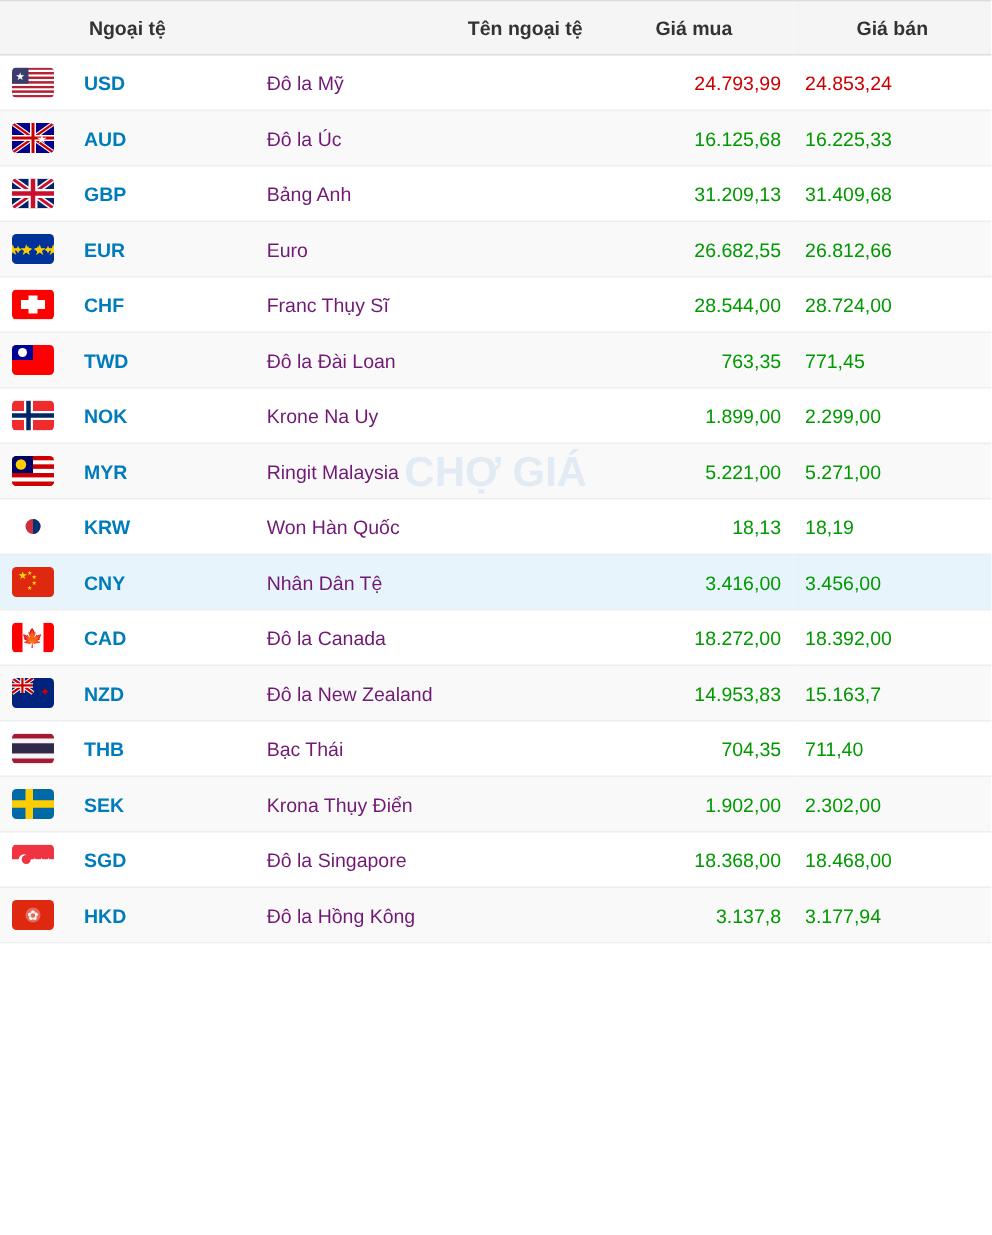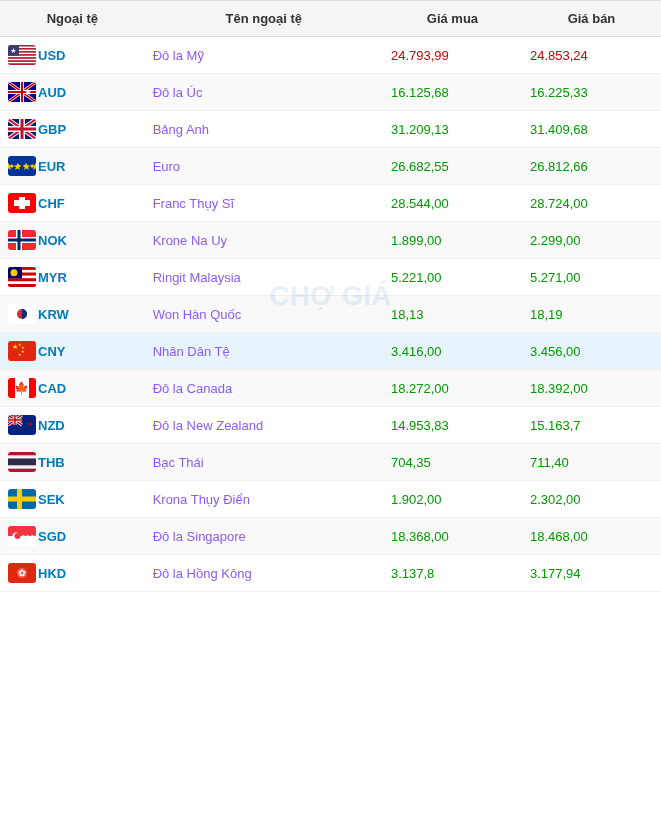--- a/index.html
+++ b/index.html
@@ -22,21 +22,21 @@
       font-weight: bold;
       color: #333;
       border-bottom: 1px solid #ddd;
       border-top: 1px solid #ddd;
       text-align: center;
     }
     thead th:first-child {
       text-align: center;
     }
     thead th:nth-child(2) {
-      text-align: center;
+      text-align: right;
     }
     tbody tr {
       border-bottom: 1px solid #eee;
     }
     tbody tr:nth-child(even) {
       background: #f9f9f9;
     }
     tbody tr:nth-child(odd) {
       background: #fff;
     }
@@ -44,42 +44,42 @@
     tbody tr.highlight {
       background: #e8f4fb;
     }
     td {
       padding: 8px 8px;
       vertical-align: middle;
     }
     .currency-cell {
       display: flex;
       align-items: center;
-      gap: 2px;
+      gap: 20px;
       justify-content: flex-start;
     }
     .flag {
       width: 28px;
       height: 20px;
       border-radius: 3px;
       display: inline-block;
       flex-shrink: 0;
       overflow: hidden;
       position: relative;
     }
     .code {
       font-weight: bold;
       color: #007bbb;
       font-size: 13px;
     }
     .name-cell {
-      color: #8b5cf6;
+      color: #701a75;
     }
     .buy-price {
-      text-align: left;
+      text-align: right;
       color: #009900;
       font-size: 13px;
     }
     .sell-price {
       text-align: left;
       color: #009900;
       font-size: 13px;
     }
     .buy-price.red, .sell-price.red {
       color: #cc0000;
@@ -224,20 +224,37 @@
   </td>
           <td class="name-cell">Franc Thụy Sĩ</td>
           <td class="buy-price">28.544,00</td>
           <td class="sell-price">28.724,00</td>
         </tr>
         <tr>
           <td>
     <div class="currency-cell">
       <div class="flag">
         <svg xmlns="http://www.w3.org/2000/svg" viewBox="0 0 28 20">
+      <rect width="28" height="20" fill="#FE0000"></rect>
+      <rect width="14" height="10" fill="#000095"></rect>
+      <circle cx="7" cy="5" r="3" fill="#fff" stroke="none"></circle>
+    </svg>
+      </div>
+      <span class="code">TWD</span>
+    </div>
+  </td>
+          <td class="name-cell">Đô la Đài Loan</td>
+          <td class="buy-price">763,35</td>
+          <td class="sell-price">771,45</td>
+        </tr>
+        <tr>
+          <td>
+    <div class="currency-cell">
+      <div class="flag">
+        <svg xmlns="http://www.w3.org/2000/svg" viewBox="0 0 28 20">
       <rect width="28" height="20" fill="#EF2B2D"></rect>
       <rect x="0" y="7" width="28" height="6" fill="#fff"></rect>
       <rect x="8" y="0" width="6" height="20" fill="#fff"></rect>
       <rect x="0" y="8.5" width="28" height="3" fill="#002868"></rect>
       <rect x="9.5" y="0" width="3" height="20" fill="#002868"></rect>
     </svg>
       </div>
       <span class="code">NOK</span>
     </div>
   </td>

